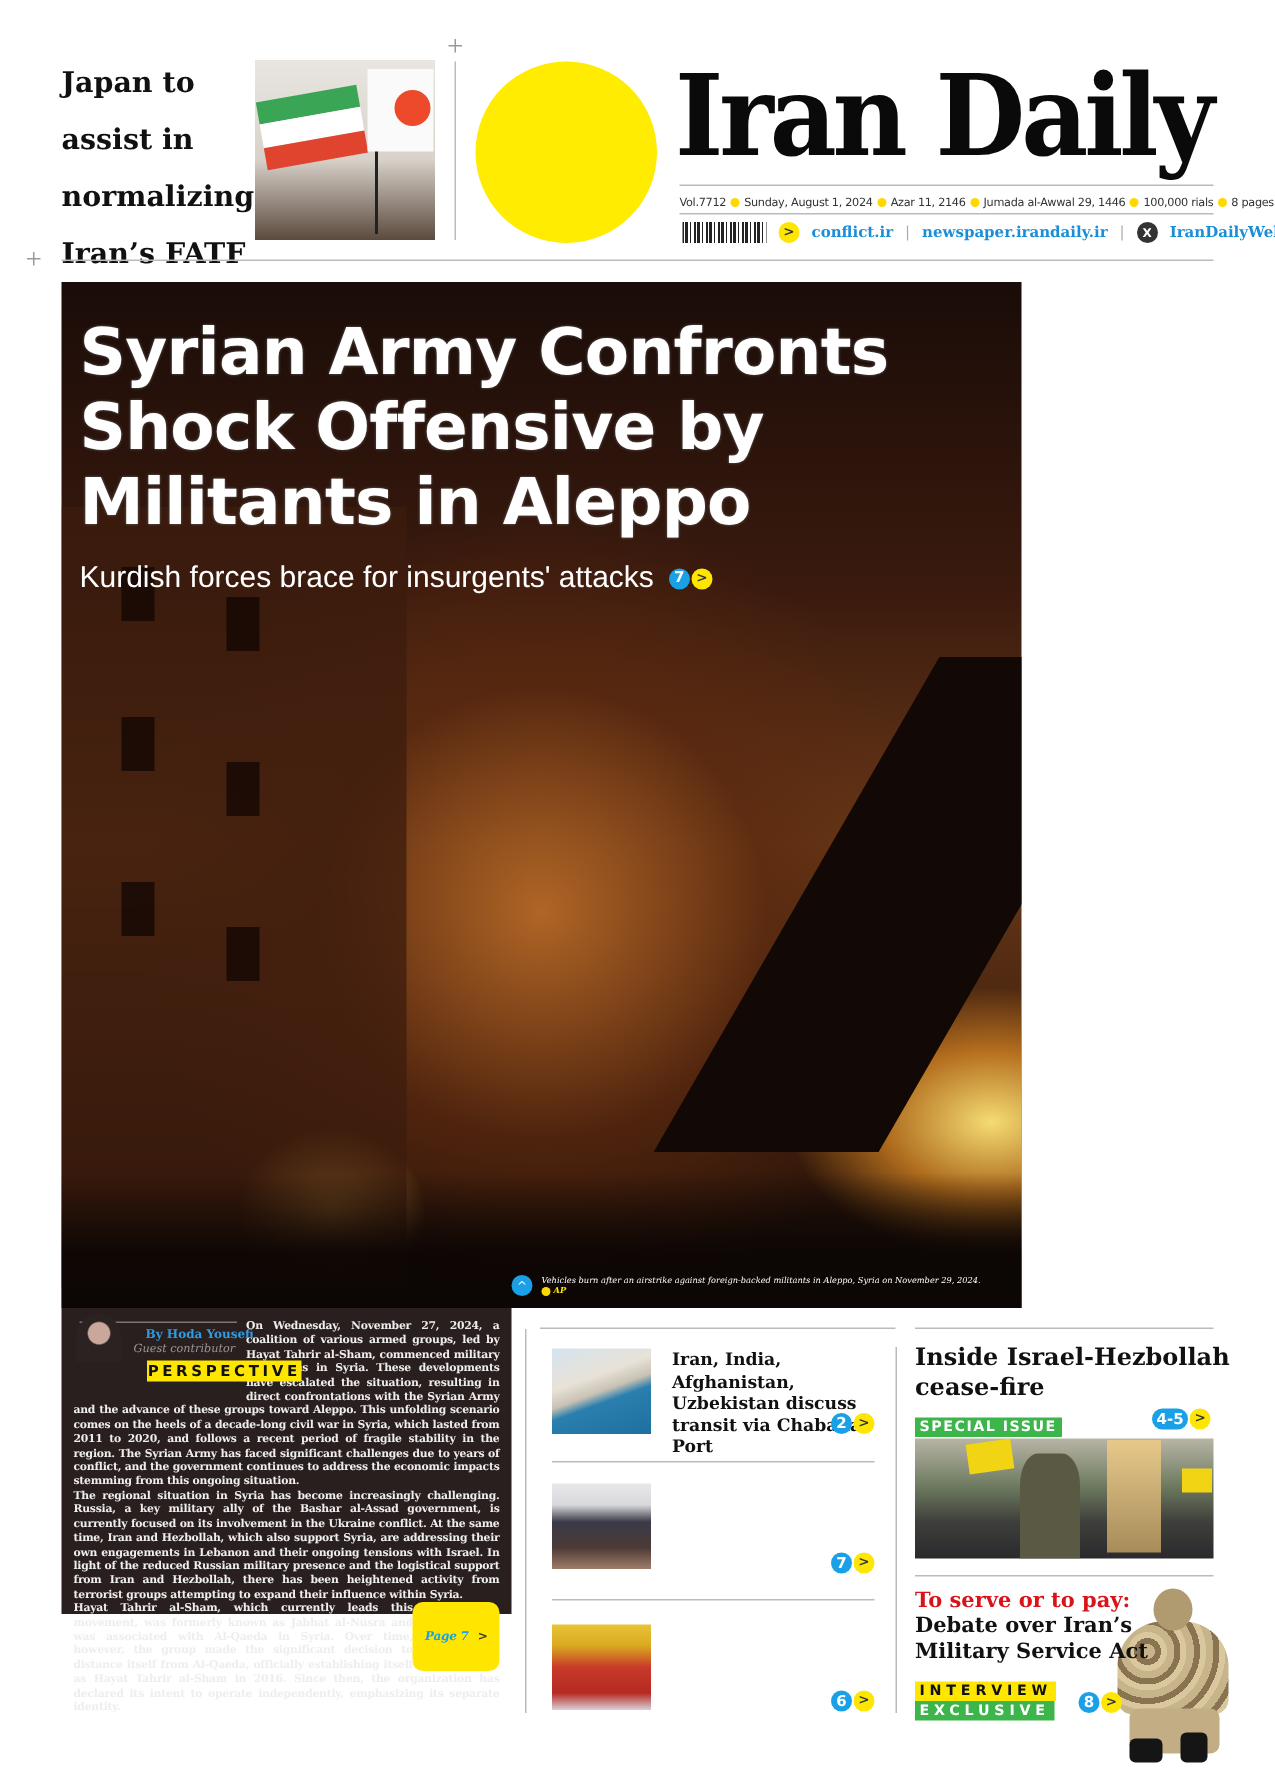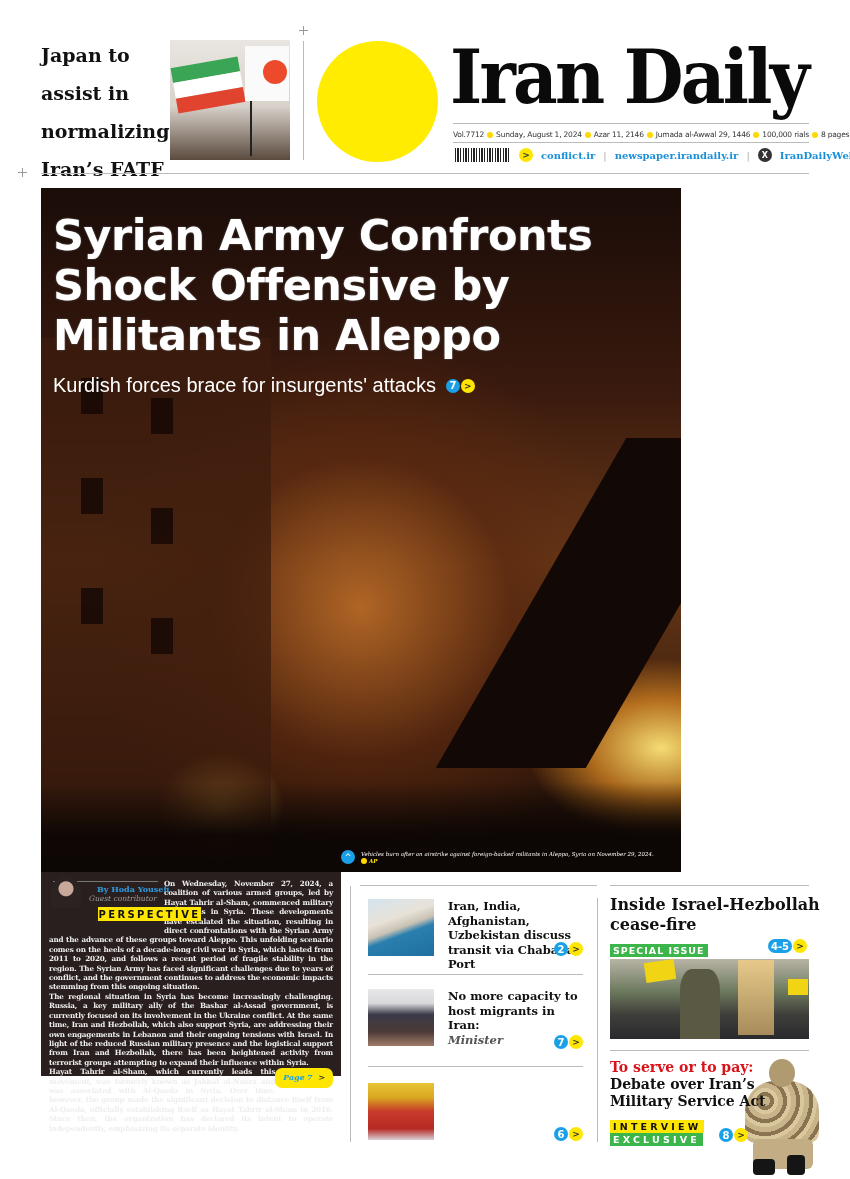--- a/index.html
+++ b/index.html
@@ -64,21 +64,21 @@
   
   .persp { left: 41px; top: 872px; width: 300px; height: 204px; background: #2a1f1f; color: #f2f2f2; padding: 6px 8px; }
   .persp-photo { position: absolute; left: 10px; top: 4px; width: 30px; height: 32px; border-radius: 50% 50% 0 0; background: radial-gradient(circle at 50% 40%, #c9a79b 0 7px, #2b2222 8px); }
   .persp-rule { position: absolute; left: 12px; top: 9px; width: 105px; height: 1px; background: #777; }
   .persp-by { position: absolute; left: 56px; top: 12px; font-family: "DejaVu Serif", serif; font-weight: bold; font-size: 8px; color: #2f9be0; }
   .persp-role { position: absolute; left: 48px; top: 22px; font-family: "DejaVu Serif", serif; font-style: italic; font-size: 7.5px; color: #999; }
   .persp-tag { position: absolute; left: 14px; top: 35px; width: 103px; height: 14px; background: #ffe600; color: #111; font-family: "DejaVu Sans", sans-serif; font-weight: bold; font-size: 10px; letter-spacing: 2.4px; display: flex; align-items: center; justify-content: center; margin-left: 43px; }
   .persp-body { position: absolute; left: 8px; top: 7px; width: 284px; font-family: "DejaVu Serif", serif; font-weight: bold; font-size: 7.2px; line-height: 9.4px; color: #eee; text-align: justify; letter-spacing: -0.15px; }
   .persp-body p { margin: 0; }
   .persp-float { float: left; width: 115px; height: 52px; }
-  .page-pill { display: inline-flex; align-items: center; gap: 6px; background: #ffe600; color: #1aa0e6; font-style: italic; font-weight: bold; font-size: 8px; padding: 5px 8px; border-radius: 7px; float: right; margin-top: 1px; }
+  .page-pill { display: inline-flex; align-items: center; gap: 6px; background: #ffe600; color: #1aa0e6; font-style: italic; font-weight: bold; font-size: 8px; padding: 18px 8px; border-radius: 7px; float: right; margin-top: 1px; }
   .page-pill .chev { color: #333; font-style: normal; }
 
   
   .midsep { left: 350px; top: 886px; width: 1px; height: 256px; background: #bbb; }
   .rightsep { left: 597px; top: 898px; width: 1px; height: 244px; background: #bbb; }
   .mid-item { left: 368px; width: 215px; height: 70px; }
   .mid-thumb { position: absolute; left: 0; top: 0; width: 66px; height: 57px; }
   .mid-title { position: absolute; left: 80px; top: 0; width: 140px; font-family: "DejaVu Serif", serif; font-weight: bold; font-size: 11.5px; line-height: 14.5px; color: #111; }
   .mid-title em { color: #555; font-style: italic; }
   .mid-badge { position: absolute; right: 0; }
@@ -216,21 +216,20 @@
   <div class="mid-title">Iran, India, Afghanistan, Uzbekistan discuss transit via Chabahar Port</div>
   <span class="badge-wrap mid-badge" style="top:43px;">
     <span class="badge-num">2</span>
     <span class="badge-arrow">&gt;</span>
   </span>
 </div>
 <div class="abs rule" style="left:368px;top:974px;width:215px;"></div>
 
 <div class="abs mid-item" style="top:989px;">
   <div class="mid-thumb" style="background:linear-gradient(180deg,#e8e8ea 0%,#d8d8dc 25%,#3a3a48 45%,#4c3a36 75%,#a07c6a 100%);"></div>
-  <div class="mid-title"><span>No more capacity to host migrants in Iran:</span><br><em>Minister</em></div>
   <span class="badge-wrap mid-badge" style="top:46px;">
     <span class="badge-num">7</span>
     <span class="badge-arrow">&gt;</span>
   </span>
 </div>
 <div class="abs rule" style="left:368px;top:1066px;width:215px;"></div>
 
 <div class="abs mid-item" style="top:1083px;">
   <div class="mid-thumb" style="background:linear-gradient(180deg,#e8c437 0%,#d9a820 25%,#c83a2a 50%,#b52a22 80%,#d9d0d8 100%);"></div>
   <span class="badge-wrap mid-badge" style="top:44px;">

